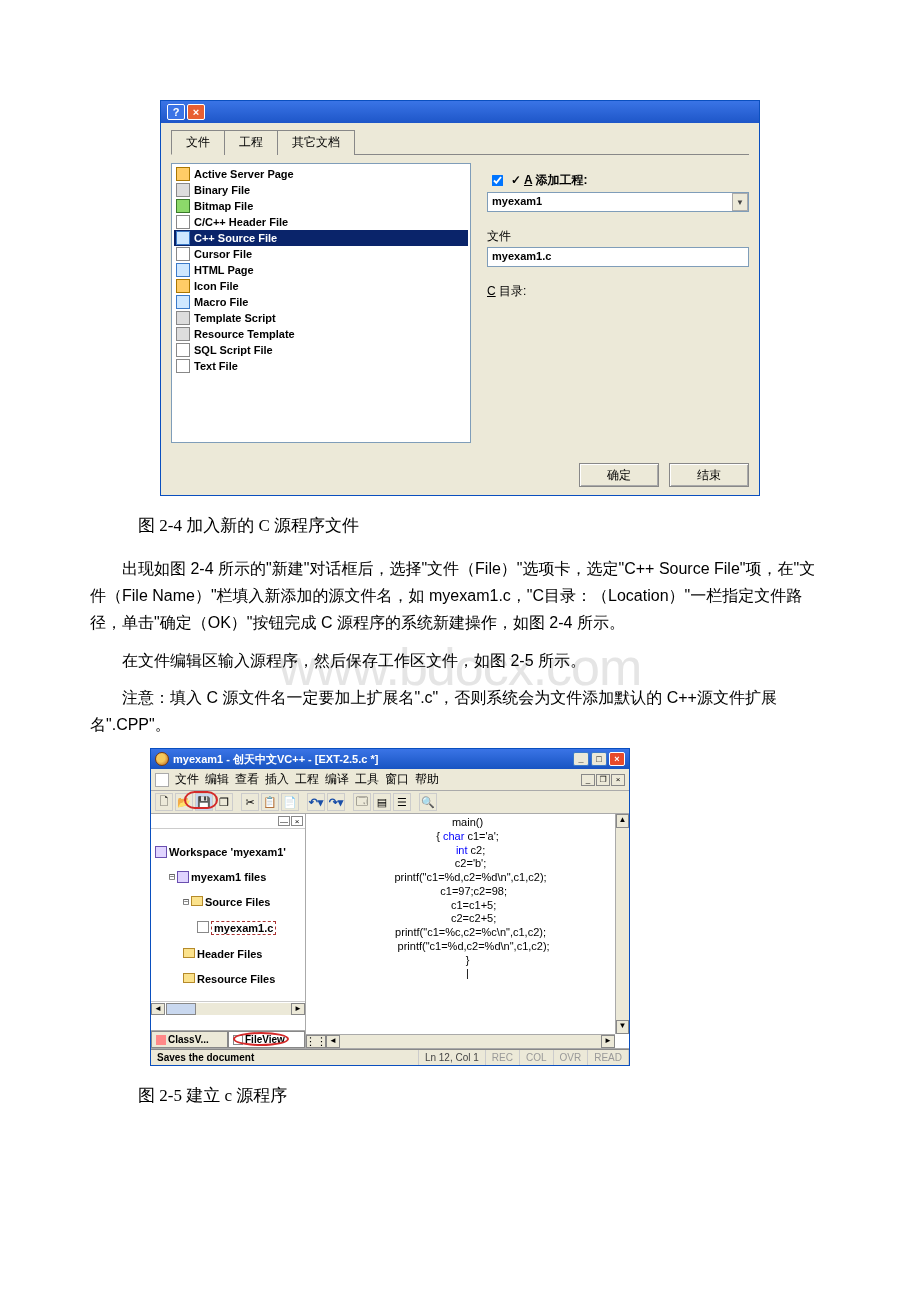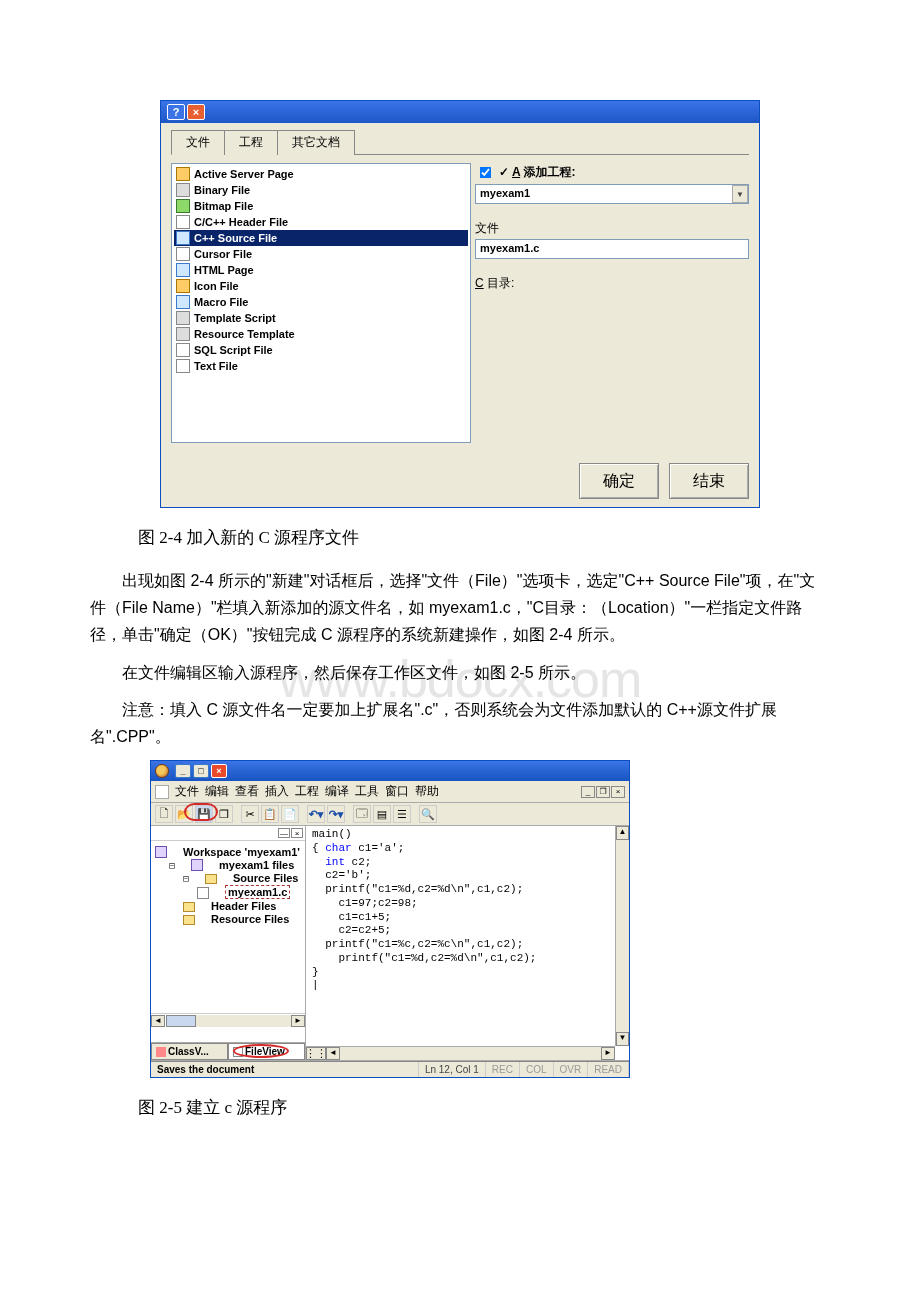--- a/index.html
+++ b/index.html
@@ -68,21 +68,21 @@
     background: #ece9d8;
     margin-right: -1px;
     font-size: 12px;
     position: relative;
     top: 1px;
   }
   .tab.active { background: #ece9d8; border-bottom: 1px solid #ece9d8; }
 
   .dialog-columns {
     display: flex;
-    gap: 4px;
+    gap: 16px;
   }
   .file-list {
     width: 300px;
     height: 280px;
     background: #fff;
     border: 1px solid #7f9db9;
     padding: 2px;
   }
   .file-item {
     display: flex;
@@ -105,21 +105,21 @@
   .ic-cpp { background: #cfe8ff; border: 1px solid #3a7ac8; }
   .ic-cur { background: #fff; border: 1px solid #888; }
   .ic-htm { background: #cfe8ff; border: 1px solid #3a7ac8; }
   .ic-ico { background: #ffcc66; border: 1px solid #aa7700; }
   .ic-mac { background: #cfe8ff; border: 1px solid #3a7ac8; }
   .ic-res { background: #ddd; border: 1px solid #888; }
   .ic-tpl { background: #ddd; border: 1px solid #888; }
   .ic-sql { background: #fff; border: 1px solid #888; }
   .ic-txt { background: #fff; border: 1px solid #888; }
 
-  .right-col { flex: 1; }
+  .right-col { flex: 1; margin-top: 8px; }
   .check-line { display: flex; align-items: center; gap: 4px; margin-bottom: 2px; font-weight: bold; }
   .check-line input { transform: scale(0.9); }
   .check-line u { text-decoration: underline; }
   .combo, .txt {
     width: 100%;
     height: 20px;
     border: 1px solid #7f9db9;
     background: #fff;
     padding: 2px 4px;
     font-size: 11px;
@@ -153,25 +153,25 @@
   }
 
   .dialog-footer {
     display: flex;
     justify-content: flex-end;
     gap: 10px;
     padding-top: 20px;
   }
   .dlg-btn {
     width: 80px;
-    height: 36px;
+    height: 24px;
     background: #ece9d8;
     border: 1px solid #888;
     box-shadow: inset 1px 1px 0 #fff, inset -1px -1px 0 #aaa;
-    font-size: 16px;
+    font-size: 12px;
   }
 
   
   .caption { margin: 18px 0 18px 48px; font-size: 17px; font-family: "SimSun", serif; }
   .para { text-indent: 2em; line-height: 1.7; margin: 10px 0; font-family: Liberation Sans, sans-serif; }
 
   .watermark {
     position: relative;
     text-align: center;
     height: 0;
@@ -300,21 +300,21 @@
     flex-direction: column;
   }
   .tree-close {
     display: flex;
     justify-content: flex-end;
     padding: 2px;
     border-bottom: 1px solid #ccc;
   }
   .tree-close .mini { width: 12px; height: 10px; border: 1px solid #888; font-size: 8px; text-align: center; margin-left: 1px; }
   .tree-body { flex: 1; padding: 4px; font-size: 11px; overflow: hidden; }
-  .tree-node { white-space: nowrap; margin: 1px 0; display: flex; align-items: flex-end; gap: 16px; }
+  .tree-node { white-space: nowrap; margin: 13px 0; display: flex; align-items: flex-start; gap: 2px; }
   .tree-node.bold { font-weight: bold; }
   .tree-node.sel span.fname { border: 1px dashed #aa3333; padding: 0 2px; }
   .folder { width: 12px; height: 10px; background: #fbe28c; border: 1px solid #b58a2a; }
   .file { width: 12px; height: 12px; background: #fff; border: 1px solid #888; }
   .proj { width: 12px; height: 12px; background: #e0d4ff; border: 1px solid #6a4fb0; }
   .exp { font-family: monospace; font-size: 10px; color: #666; }
   .indent1 { padding-left: 14px; }
   .indent2 { padding-left: 28px; }
   .indent3 { padding-left: 42px; }
 
@@ -349,25 +349,26 @@
   .ide-code {
     flex: 1;
     background: #fff;
     display: flex;
     flex-direction: column;
     position: relative;
   }
   .code-body {
     flex: 1;
     padding: 2px 6px;
-    font-family: Liberation Mono, monospace;
+    font-family: Liberation Sans, sans-serif;
     font-size: 11px;
     line-height: 1.25;
     white-space: pre;
     overflow: hidden;
+    text-align: center;
   }
   .kw { color: #0000ff; }
   .vscroll {
     position: absolute; right: 0; top: 0; bottom: 14px; width: 14px;
     background: #ece9d8; border-left: 1px solid #aaa;
     display: flex; flex-direction: column;
   }
   .vscroll .arrow { height: 14px; border: 1px solid #888; font-size: 8px; text-align: center; }
   .vscroll .track { flex: 1; }
   .hscroll {
@@ -508,20 +509,21 @@
         <span>www.bdocx.com</span>
       </div>
   </div>
 
   <p class="para">在文件编辑区输入源程序，然后保存工作区文件，如图 2-5 所示。</p>
   <p class="para">注意：填入 C 源文件名一定要加上扩展名".c"，否则系统会为文件添加默认的 C++源文件扩展名".CPP"。</p>
 
   <div class="ide" style="position:relative;">
     <div class="ide-title">
       <div class="swirl"></div>
+      <span class="ide-title-text">myexam1 - 创天中文VC++ - [EXT-2.5.c *]</span>
       <div class="wbtn">_</div>
       <div class="wbtn">□</div>
       <div class="wbtn red">×</div>
     </div>
 
     <div class="ide-menu">
       <div class="doc-icon"></div>
       <span class="mitem">文件</span>
       <span class="mitem">编辑</span>
       <span class="mitem">查看</span>

